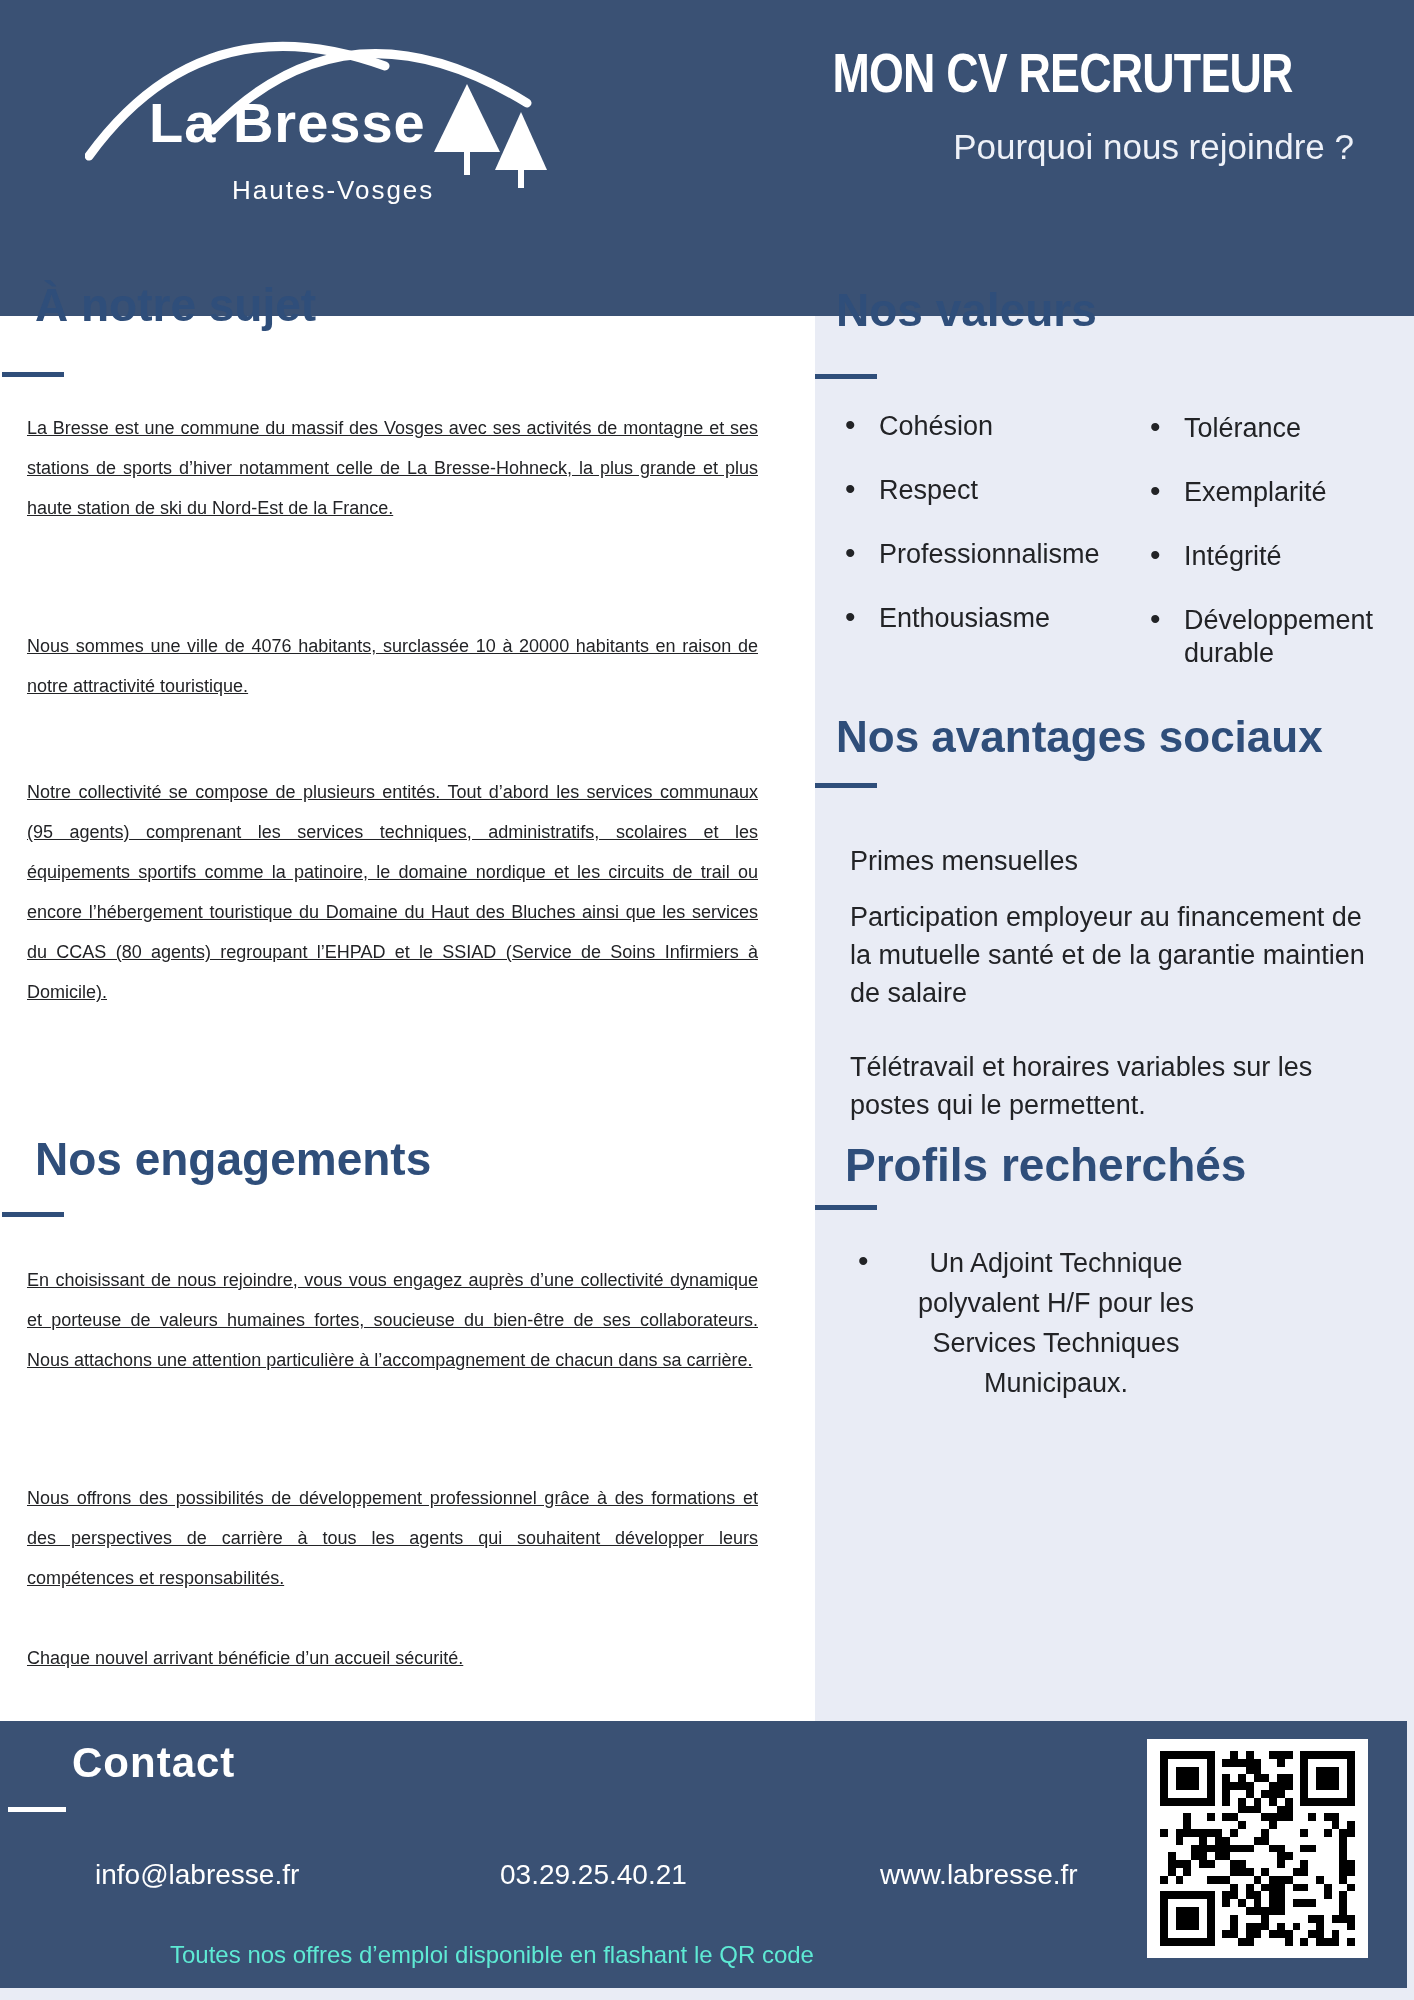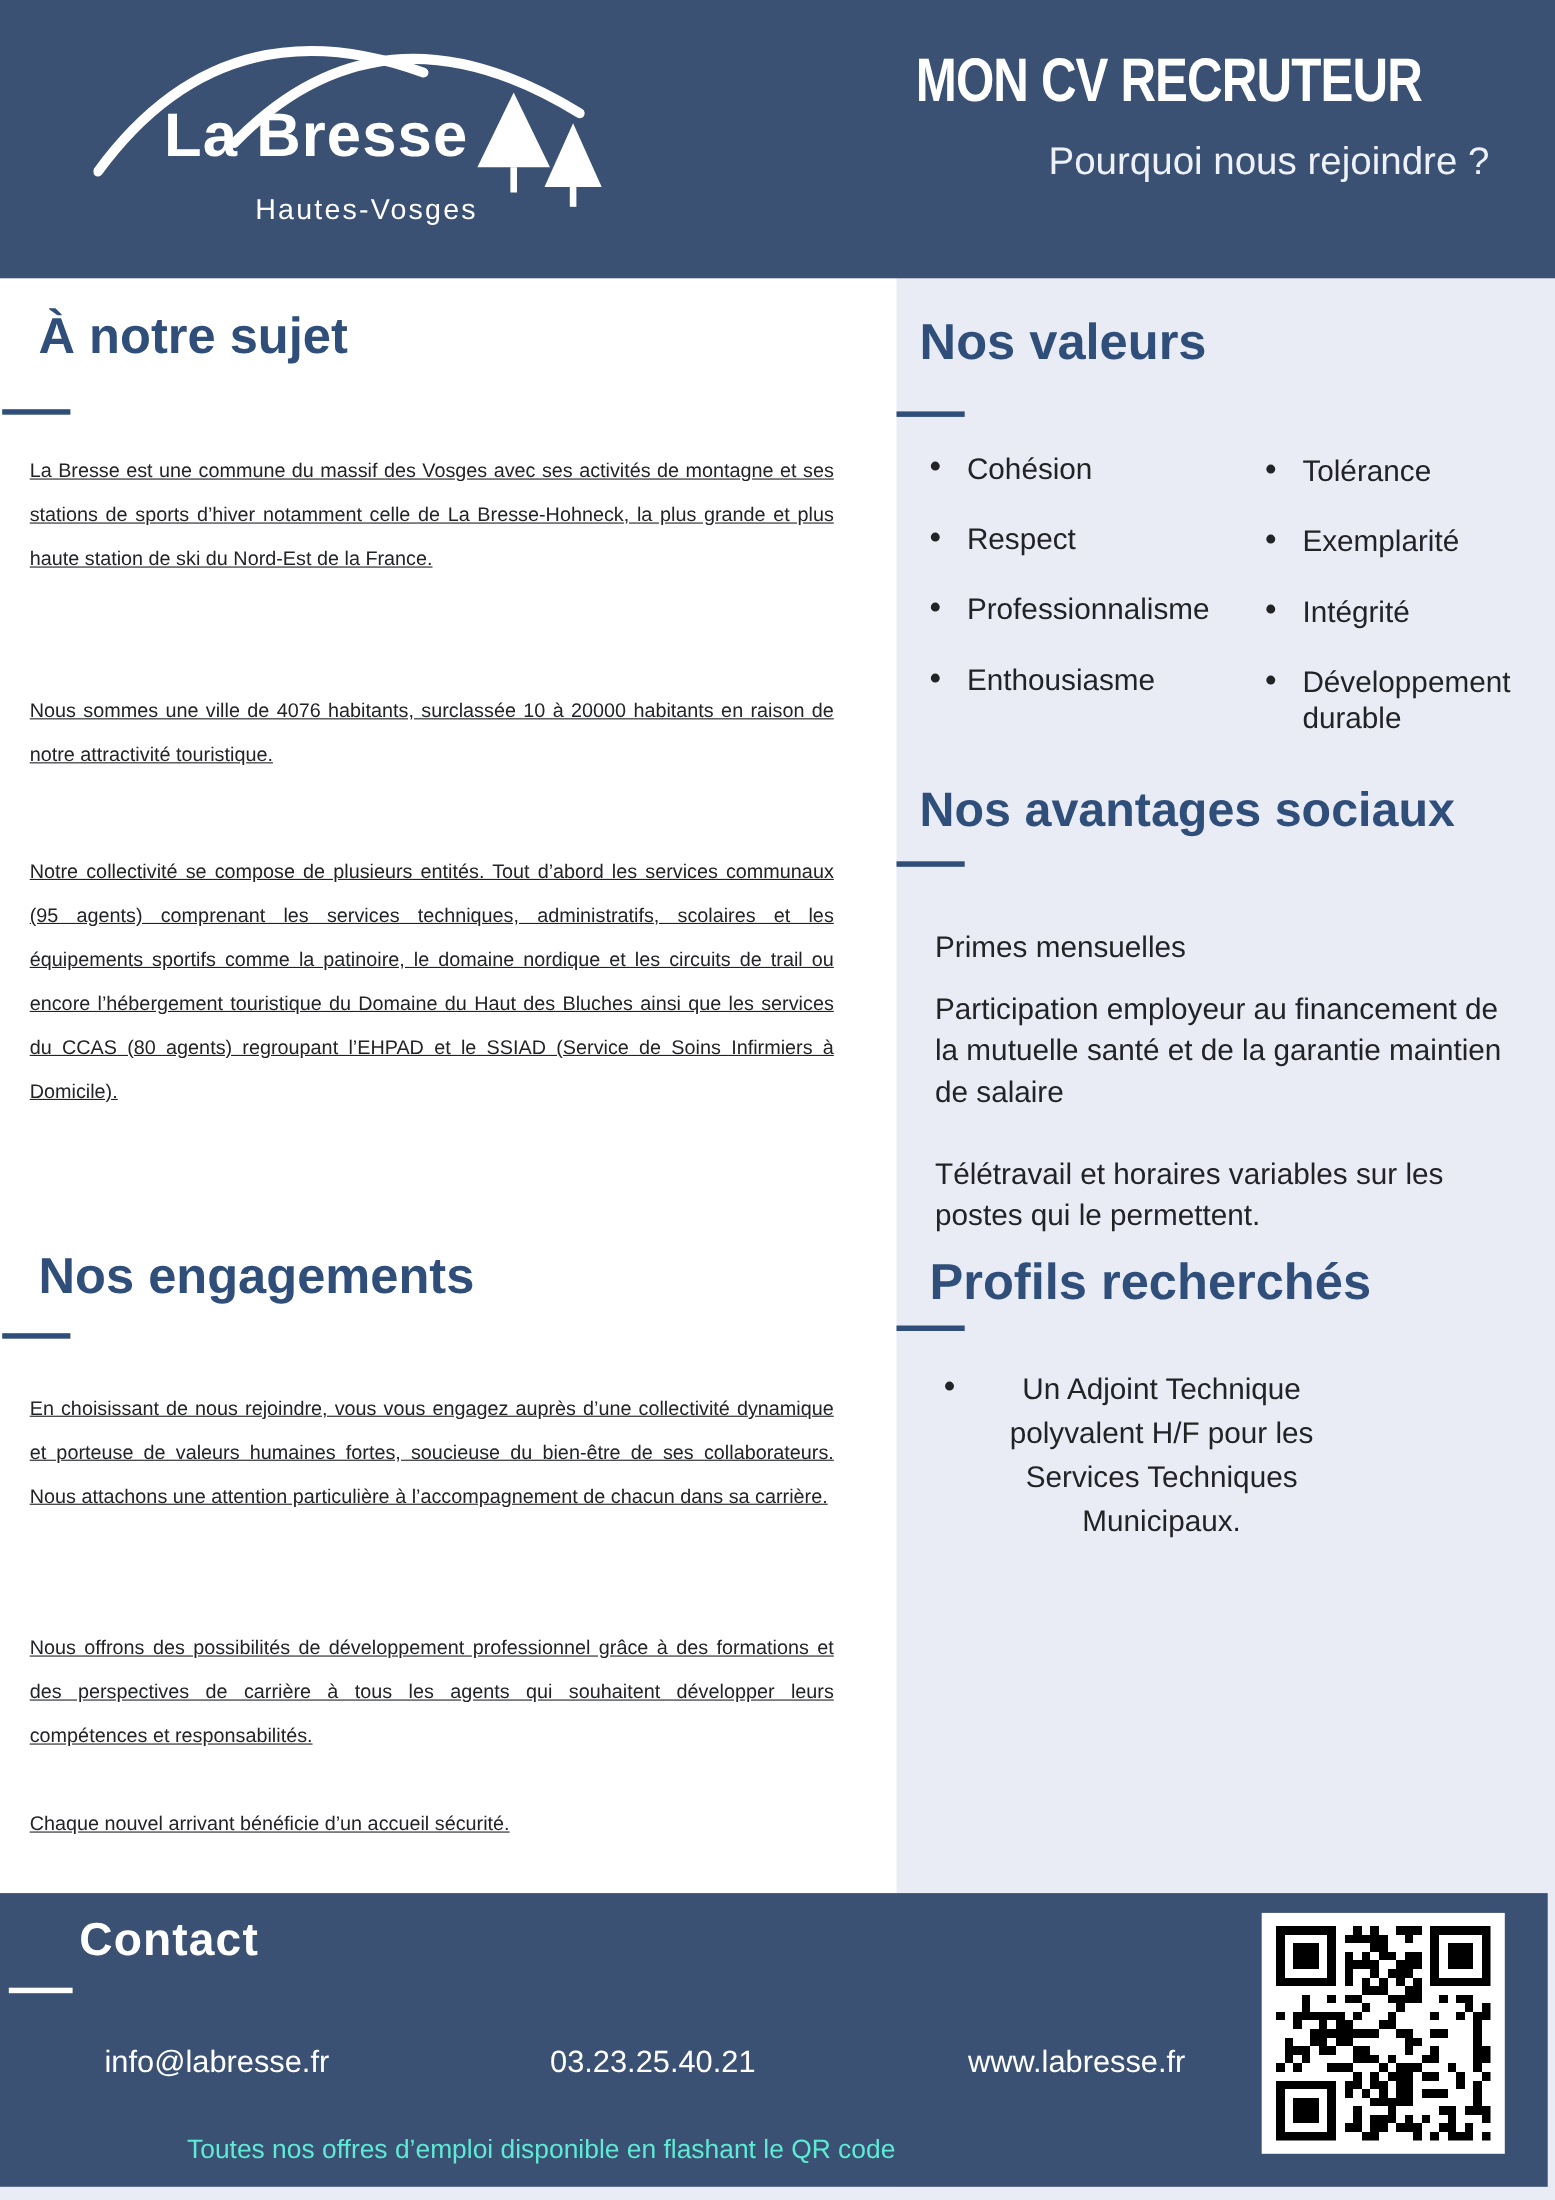--- a/index.html
+++ b/index.html
@@ -4,21 +4,21 @@
 <style>
   html,body{margin:0;padding:0;}
   body{font-family:"Liberation Sans",sans-serif;background:#fff;}
   .page{position:relative;width:1414px;height:2000px;background:#ffffff;overflow:hidden;}
 
   
   .right-panel{position:absolute;left:815px;top:253px;width:599px;height:1747px;background:#e9ecf5;}
   .bottom-strip{position:absolute;left:0;bottom:0;width:1414px;height:12px;background:#e9ecf5;}
 
   
-  .header{position:absolute;left:0;top:0;width:1414px;height:253px;background:#3a5174;color:#fff;}
+  .header{position:absolute;left:0;top:0;width:1414px;height:316px;background:#3a5174;color:#fff;}
   .logo{position:absolute;left:85px;top:28px;width:480px;height:205px;}
   .logo svg{position:absolute;left:0;top:0;}
   .logo-name{position:absolute;left:64px;top:62px;font-size:56px;font-weight:600;letter-spacing:1px;color:#fff;}
   .logo-tagline{position:absolute;left:147px;top:147px;font-size:26px;font-weight:400;letter-spacing:2px;color:#fff;}
   .header-right{position:absolute;left:740px;top:40px;width:614px;text-align:right;}
   .header-title{font-size:56px;font-weight:800;letter-spacing:-1px;transform:scaleX(0.8);transform-origin:center;white-space:nowrap;margin:0;}
   .header-subtitle{margin-top:22px;font-size:35px;font-weight:400;color:#eef1f8;}
 
   
   .h2{position:absolute;font-size:46px;font-weight:700;color:#2f4e7a;letter-spacing:0;white-space:nowrap;}
@@ -116,21 +116,21 @@
   <div class="h2" style="left:845px;top:1138px;">Profils recherchés</div>
   <div class="divider" style="left:815px;top:1205px;"></div>
   <ul class="prof-list" style="top:1243px;">
     <li>Un Adjoint Technique polyvalent H/F pour les Services Techniques Municipaux.</li>
   </ul>
 
   <div class="footer">
     <div class="footer-heading">Contact</div>
     <div class="footer-divider"></div>
     <div class="contact-item contact-email">info@labresse.fr</div>
-    <div class="contact-item contact-phone">03.23.25.40.21</div>
+    <div class="contact-item contact-phone">03.29.25.40.21</div>
     <div class="contact-item contact-web">www.labresse.fr</div>
     <div class="footer-note">Toutes nos offres d’emploi disponible en flashant le QR code</div>
     <div class="qr-box">
       <svg id="qr-svg" width="195" height="195" viewBox="0 0 25 25" shape-rendering="crispEdges">
           <rect x="9" y="0" width="1" height="1" fill="#000"></rect>
           <rect x="11" y="0" width="1" height="1" fill="#000"></rect>
           <rect x="14" y="0" width="1" height="1" fill="#000"></rect>
           <rect x="15" y="0" width="1" height="1" fill="#000"></rect>
           <rect x="16" y="0" width="1" height="1" fill="#000"></rect>
           <rect x="8" y="1" width="1" height="1" fill="#000"></rect>

